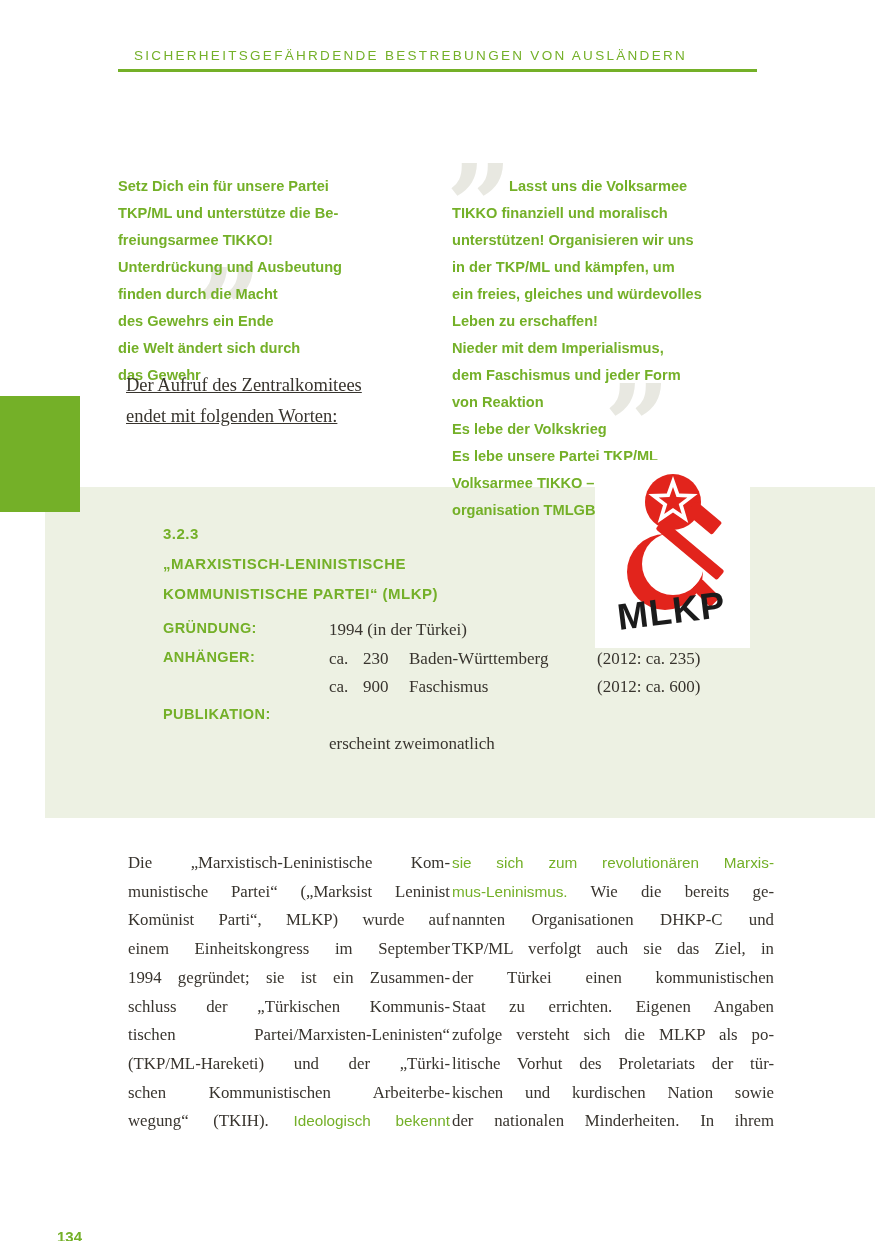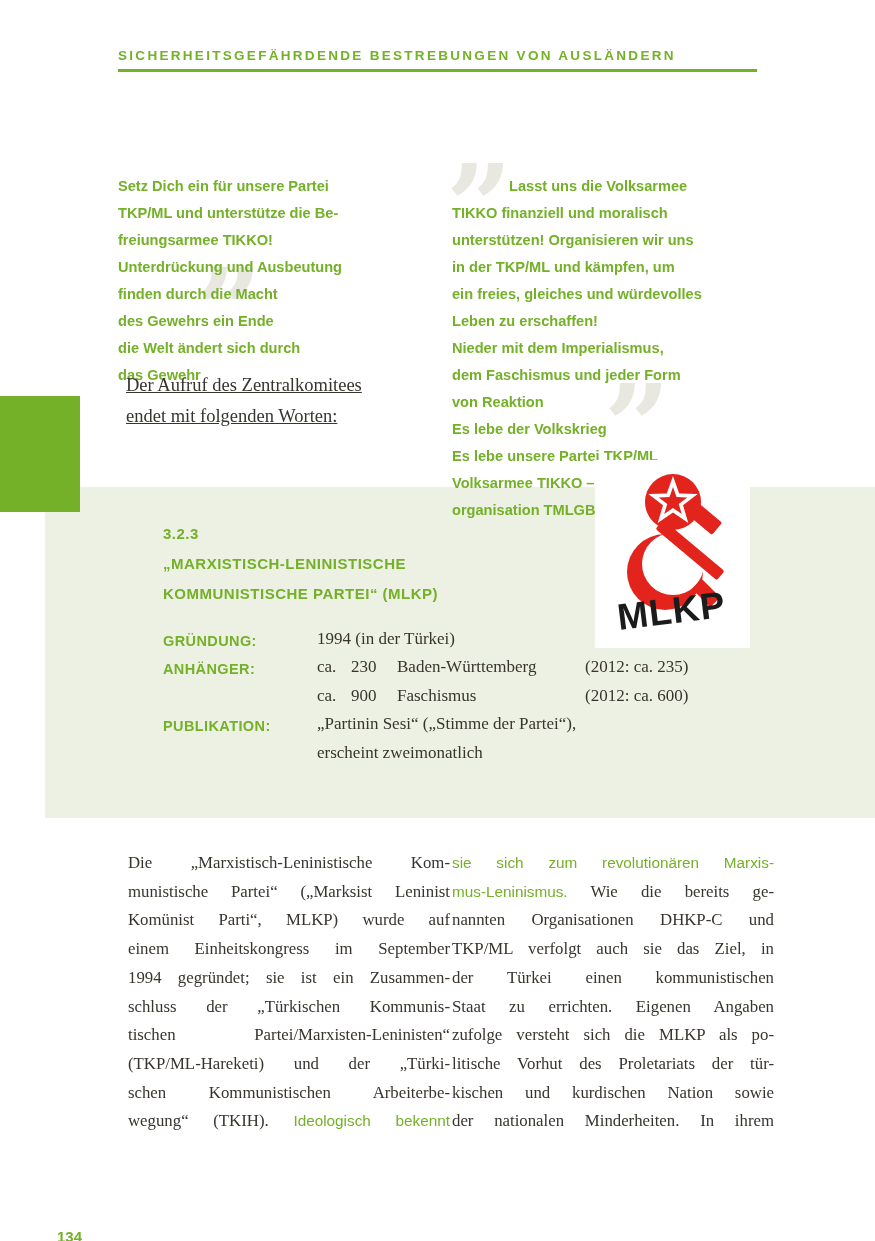--- a/index.html
+++ b/index.html
@@ -3,21 +3,21 @@
 <meta charset="utf-8">
 <style>
   html,body { margin:0; padding:0; background:#ffffff; }
   .page {
     position:relative; width:875px; height:1241px; background:#ffffff;
     font-family:"Liberation Sans", sans-serif; overflow:hidden;
   }
 
   
   .hdr-title {
-    position:absolute; left:118px; top:48px; font-size:13.5px; font-weight:700;
+    position:absolute; left:134px; top:48px; font-size:13.5px; font-weight:400;
     letter-spacing:2.3px; color:var(--green); white-space:nowrap;
   }
   .hdr-rule { position:absolute; left:118px; top:69px; width:639px; height:3px; background:var(--green); }
 
   
   .qmark {
     position:absolute; z-index:1; font-family:"DejaVu Serif", serif; font-weight:700;
     font-size:115px; line-height:1; color:var(--qmark); user-select:none;
   }
   .qm1 { left:196px; top:252px; }
@@ -44,21 +44,21 @@
   .panel { position:absolute; left:0; top:487px; width:875px; height:331px; background:var(--panel);margin-left:45px; }
   .sec-num, .sec-title {
     position:absolute; left:118px; color:var(--green); font-weight:700;
     font-size:15px; letter-spacing:0.5px;
   }
   .sec-num { top:38px; }
   .sec-t1 { top:68px; }
   .sec-t2 { top:98px; }
 
   .info { position:absolute; left:118px; top:133px; width:680px; }
-  .info-row { display:flex; align-items:flex-end; min-height:28.5px; }
+  .info-row { display:flex; align-items:flex-start; min-height:28.5px;gap:12px; }
   .info-label { flex:0 0 154px; font-weight:700; font-size:14.5px; color:var(--green); letter-spacing:0.4px; }
   .info-value { font-family:Liberation Serif, serif; font-size:17px; color:var(--ink); }
   .anh { display:flex; }
   .anh-ca { flex:0 0 34px; }
   .anh-count { flex:0 0 46px; }
   .anh-region { flex:0 0 188px; }
 
   
   .logo-box { position:absolute; left:595px; top:460px; width:155px; height:188px; background:#ffffff; z-index:5; }
   .logo-box svg { display:block; width:100%; height:100%; color:var(--logo_red); }
@@ -138,21 +138,20 @@
         <span class="info-label"></span>
         <span class="info-value anh">
             <span class="anh-ca">ca.</span>
             <span class="anh-count">900</span>
             <span class="anh-region">Faschismus</span>
             <span class="anh-note">(2012: ca. 600)</span>
           </span>
       </div>
       <div class="info-row">
         <span class="info-label">PUBLIKATION:</span>
-        <span class="info-value">„Partinin Sesi“ („Stimme der Partei“),</span>
       </div>
       <div class="info-row">
         <span class="info-label"></span>
         <span class="info-value">erscheint zweimonatlich</span>
       </div>
     </div>
   </section>
 
   <div class="logo-box">
     <svg viewBox="0 0 155 188">

